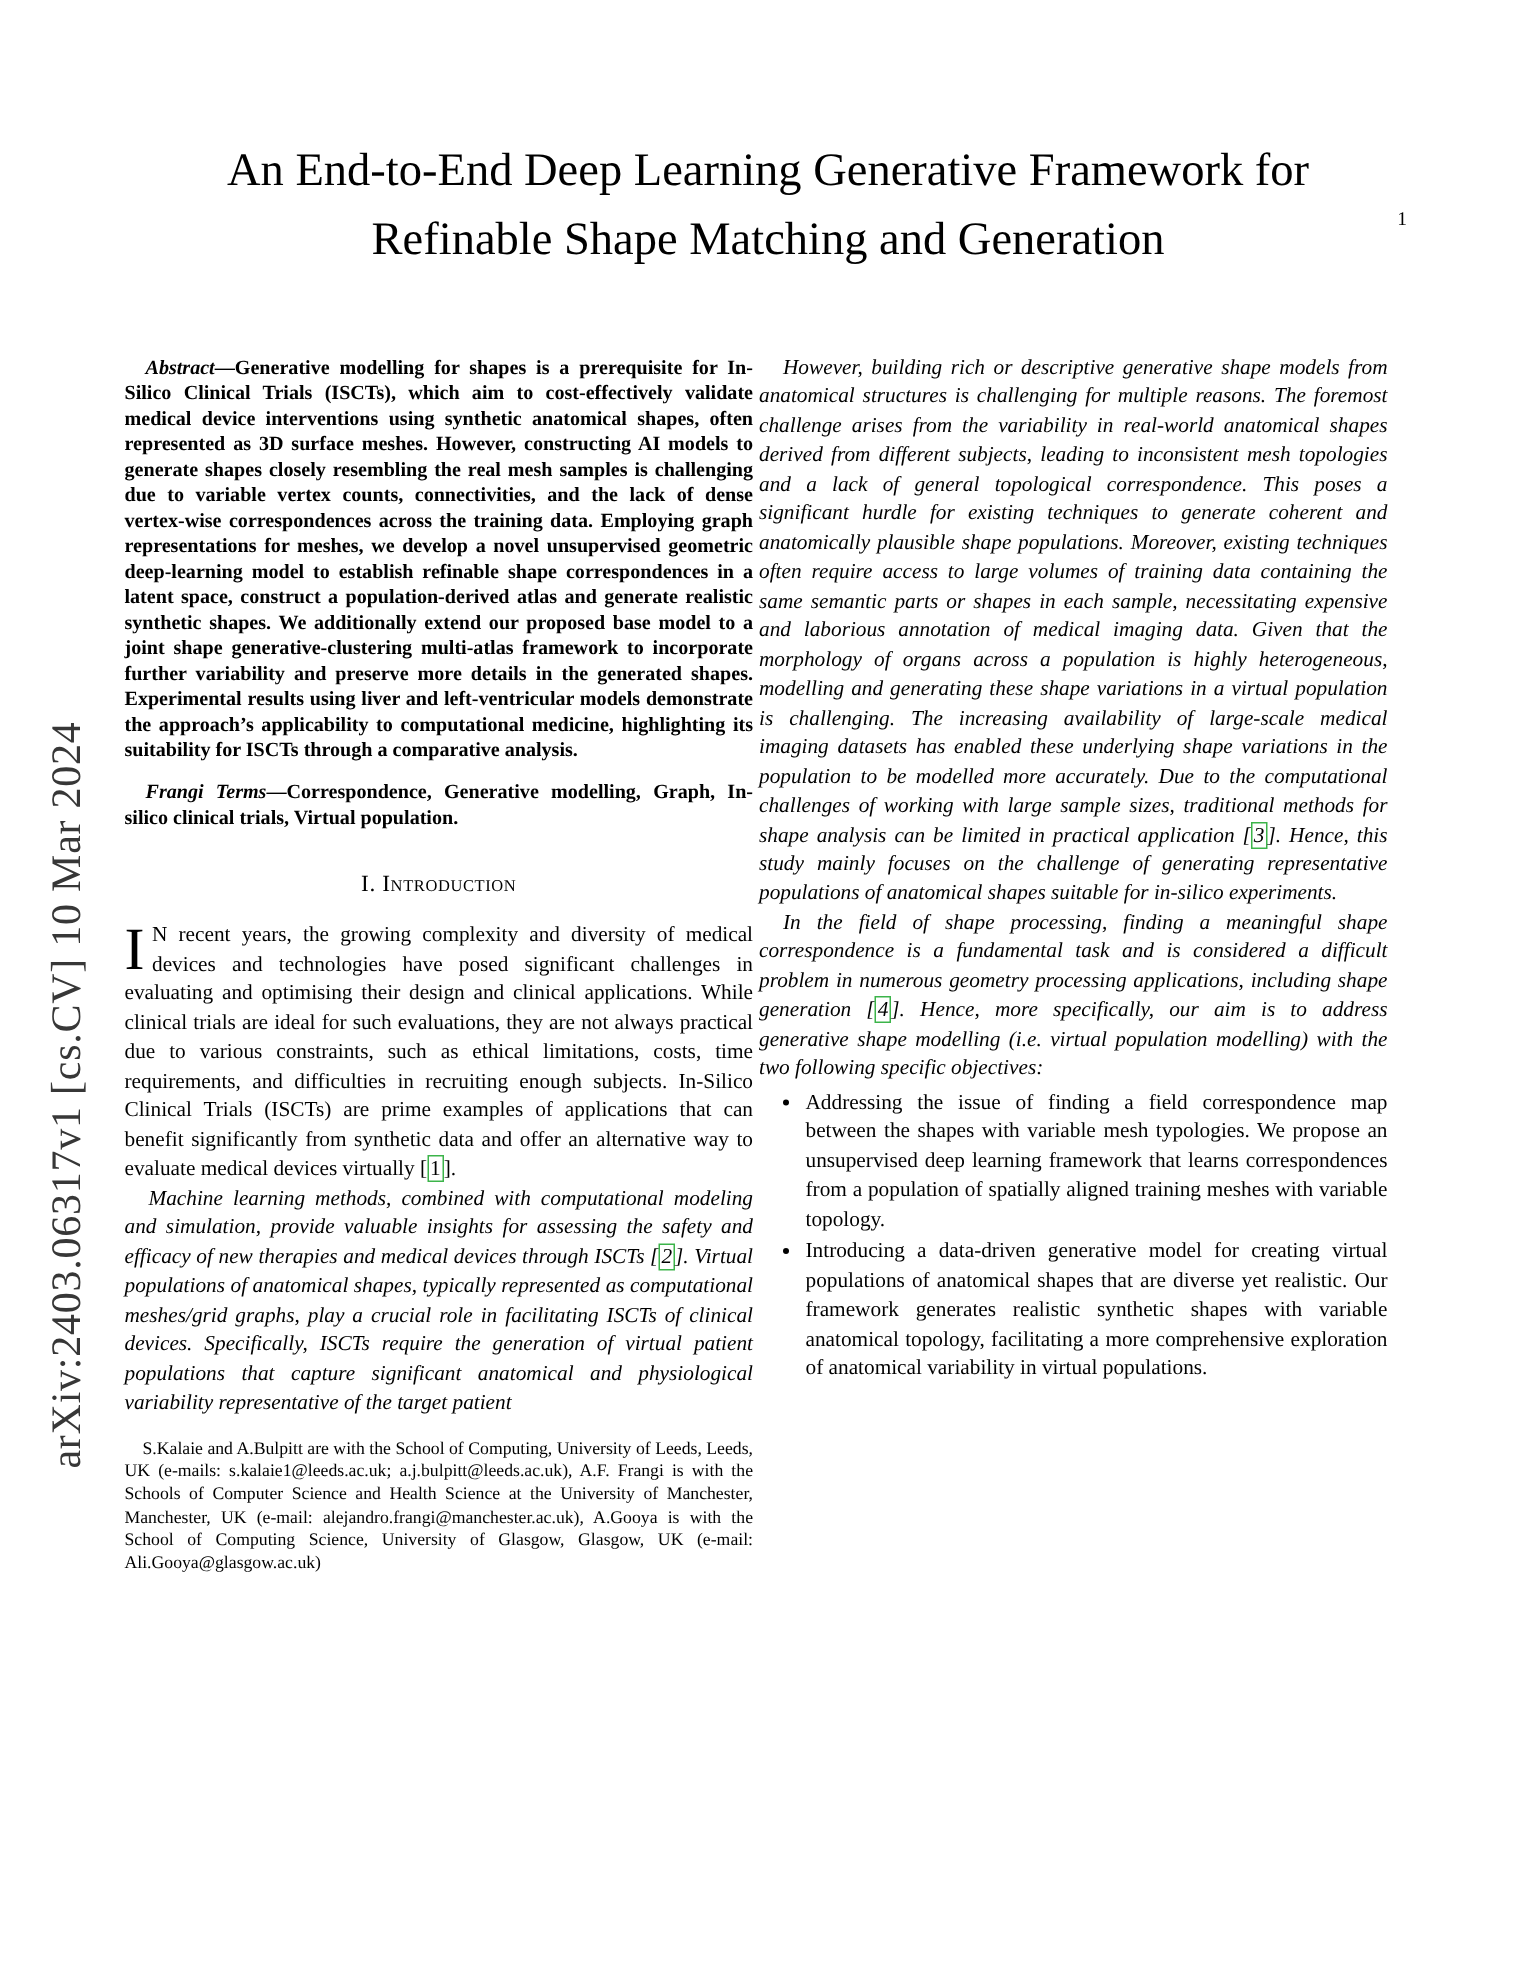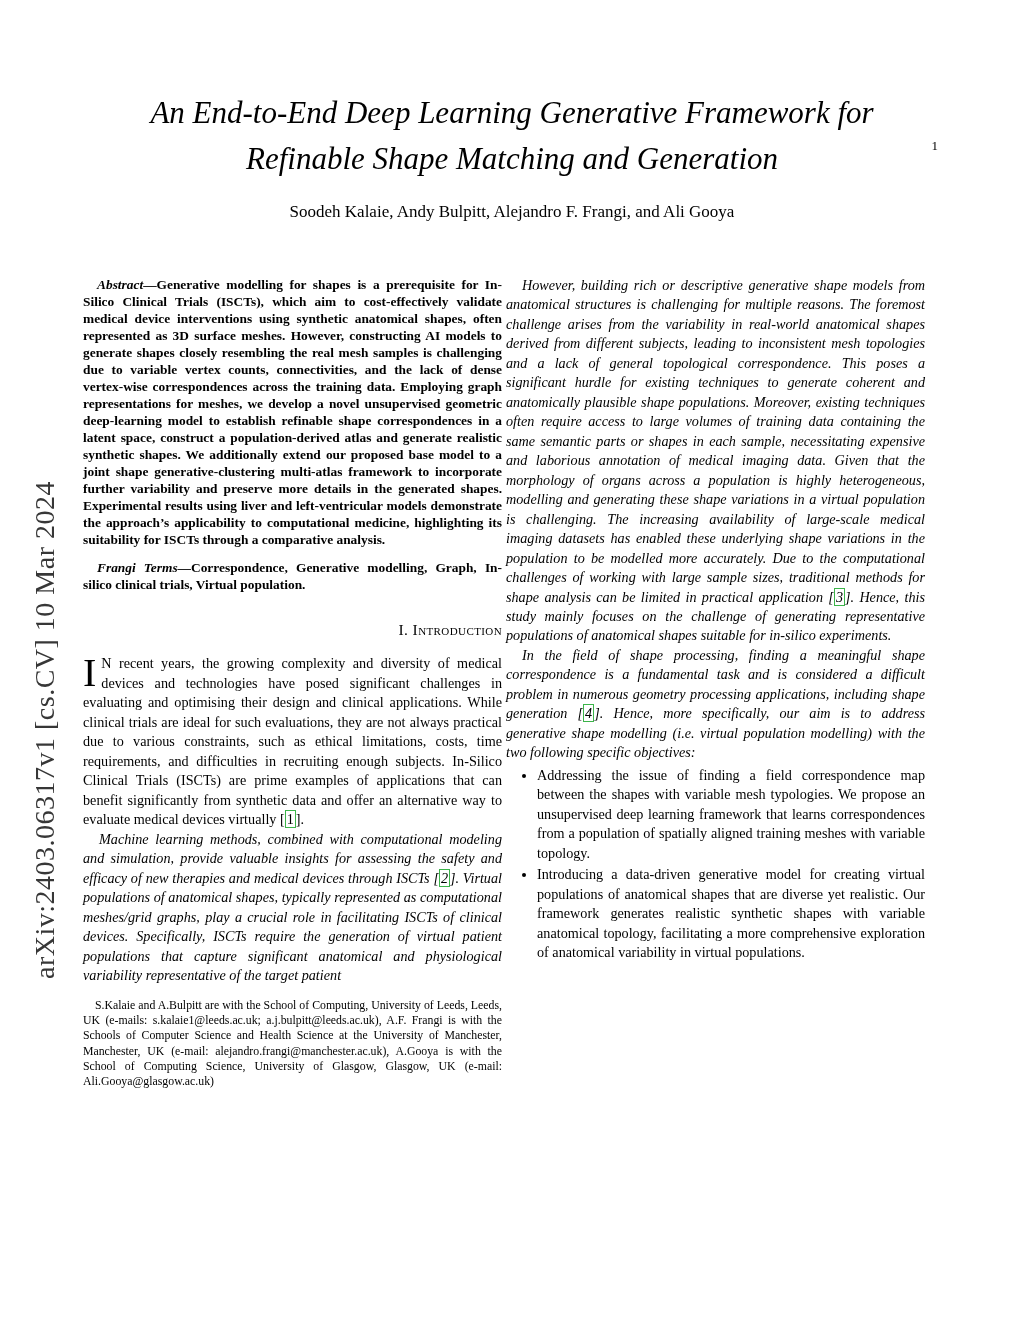--- a/index.html
+++ b/index.html
@@ -24,21 +24,20 @@
     white-space: nowrap;
     font-size: 28px;
     color: #373737;
     letter-spacing: 0.5px;
   }
 
   .title-block { margin: 90px auto 0; width: 770px; text-align: center; }
   .paper-title {
     font-size: 31px; font-weight: normal; line-height: 1.48;
     font-family: "Liberation Serif", serif;
-    font-style: italic;
   }
   .paper-authors { margin-top: 20px; font-size: 17px; }
 
   .columns {
     display: flex; gap: 4px;
     margin: 54px 83px 0 83px;
   }
   .col {
     width: 419px;
     font-size: 14.2px; line-height: 1.372;
@@ -48,21 +47,21 @@
   .abstract-para, .index-terms-para {
     font-weight: bold;
     font-size: 13.4px; line-height: 1.27;
     text-indent: 14px;
     text-align: justify;
   }
   .index-terms-para { margin-top: 11px; }
   .lead-label { font-style: italic; font-weight: bold; }
 
   .sec-heading {
-    text-align: right;
+    text-align: center;
     font-variant: small-caps;
     font-weight: normal;
     font-size: 15.5px;
     letter-spacing: 0.4px;
     margin: 26px 0 14px 0;
     text-indent: 0;
   }
 
   p.body-para { text-indent: 16px; font-style: italic; }
   p.noindent { text-indent: 0; }
@@ -95,21 +94,20 @@
 <body>
 
 <div class="page">
 
   <div class="page-number">1</div>
 
   <div class="arxiv-stamp">arXiv:2403.06317v1  [cs.CV]  10 Mar 2024</div>
 
   <div class="title-block">
     <h1 class="paper-title">An End-to-End Deep Learning Generative Framework for Refinable Shape Matching and Generation</h1>
-    <div class="paper-authors">Soodeh Kalaie, Andy Bulpitt, Alejandro F. Frangi, and Ali Gooya</div>
   </div>
 
   <div class="columns">
 
     <div class="col">
 
       <p class="abstract-para"><span class="lead-label">Abstract</span><span>—</span><span>Generative modelling for shapes is a prerequisite for In-Silico Clinical Trials (ISCTs), which aim to cost-effectively validate medical device interventions using synthetic anatomical shapes, often represented as 3D surface meshes. However, constructing AI models to generate shapes closely resembling the real mesh samples is challenging due to variable vertex counts, connectivities, and the lack of dense vertex-wise correspondences across the training data. Employing graph representations for meshes, we develop a novel unsupervised geometric deep-learning model to establish refinable shape correspondences in a latent space, construct a population-derived atlas and generate realistic synthetic shapes. We additionally extend our proposed base model to a joint shape generative-clustering multi-atlas framework to incorporate further variability and preserve more details in the generated shapes. Experimental results using liver and left-ventricular models demonstrate the approach’s applicability to computational medicine, highlighting its suitability for ISCTs through a comparative analysis.</span></p>
 
       <p class="index-terms-para"><span class="lead-label">Frangi Terms</span><span>—</span><span>Correspondence, Generative modelling, Graph, In-silico clinical trials, Virtual population.</span></p>
 

